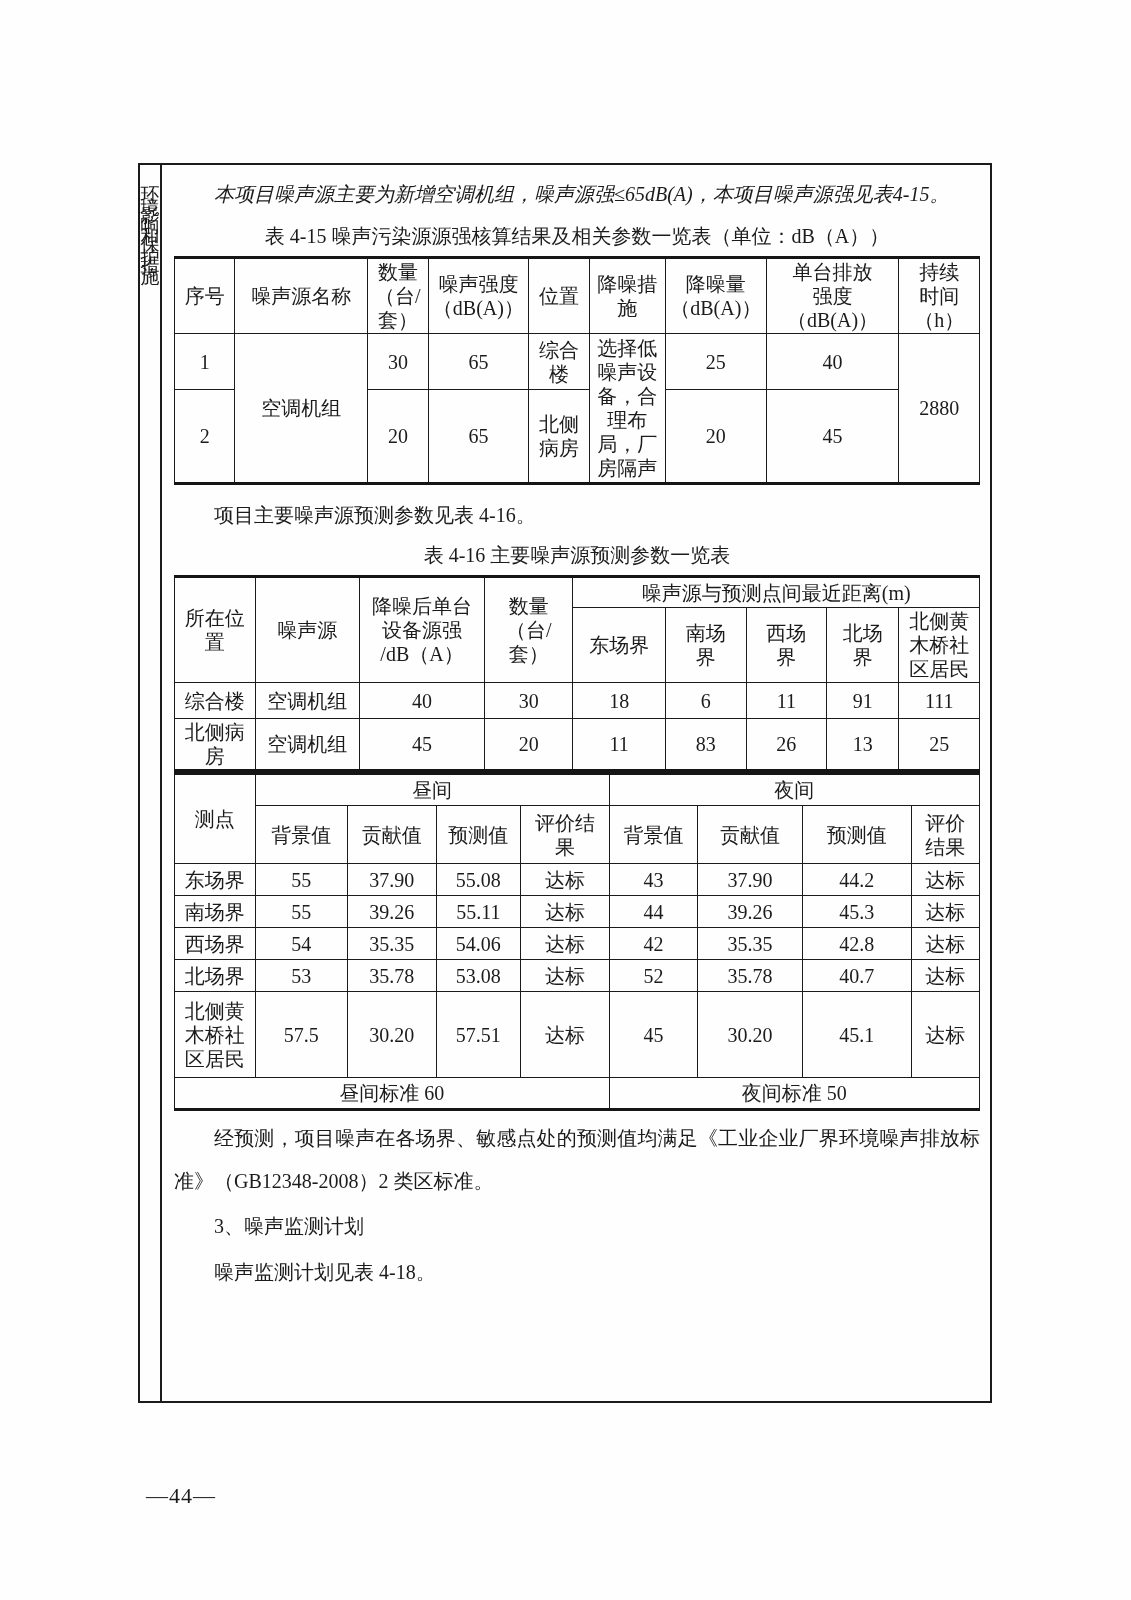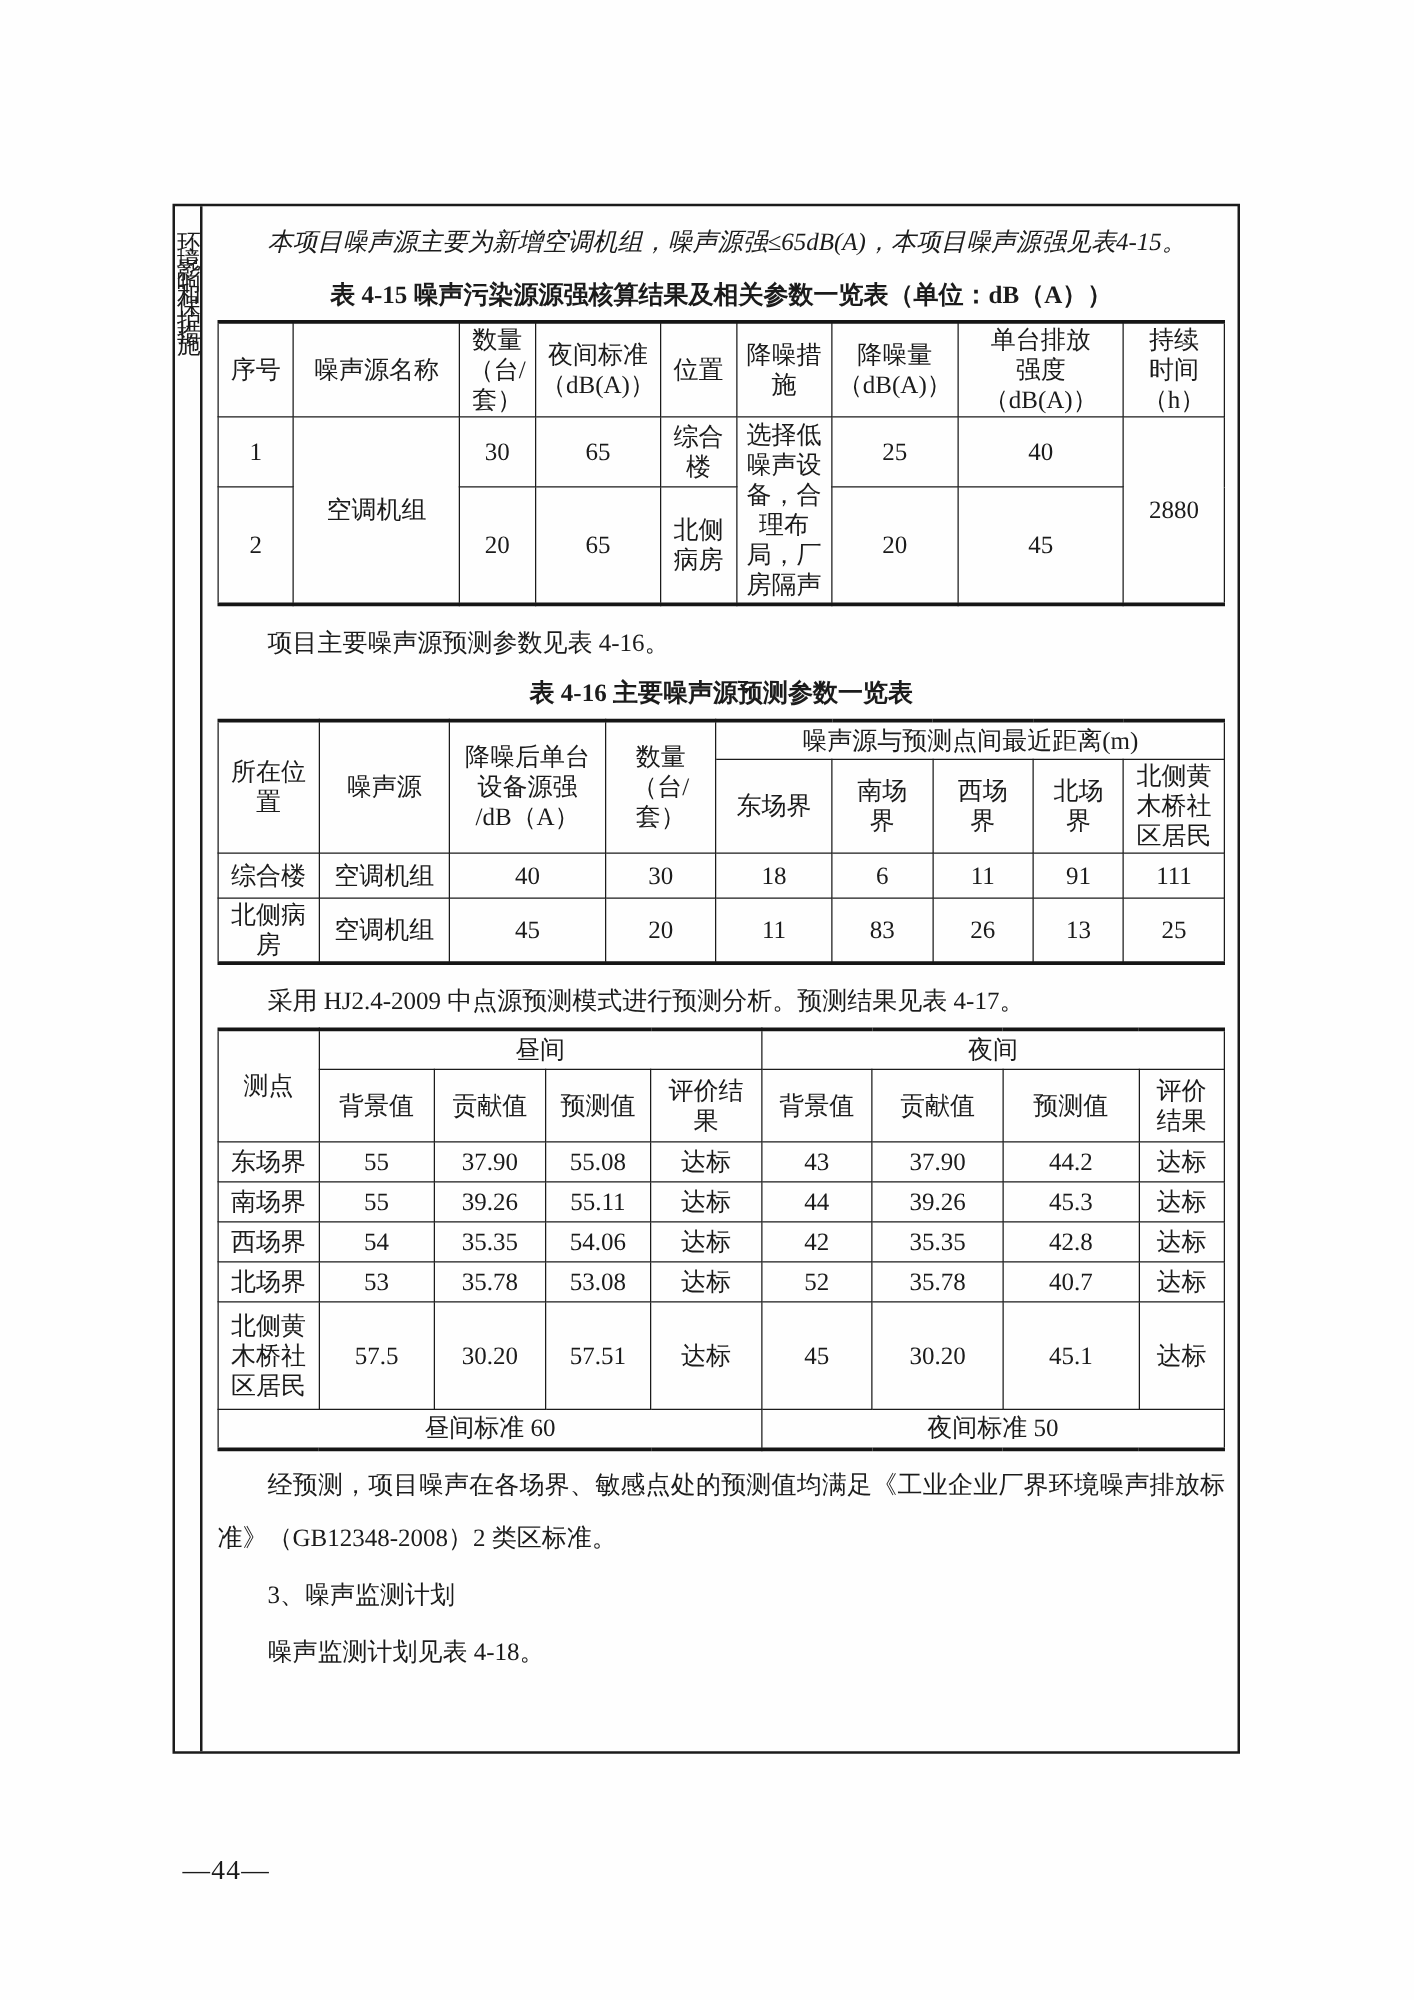--- a/index.html
+++ b/index.html
@@ -33,21 +33,21 @@
     padding-top: 6px;
     overflow: hidden;
   }
   .content { flex: 1; padding: 0 10px 0 12px; overflow: hidden; }
 
   .para { font-size: 20px; line-height: 44px; margin: 0; text-align: justify; }
   .indent { text-indent: 2em; }
   .bold { font-weight: normal; }
 
   .tbl-title {
-    font-size: 20px; font-weight: bold;
+    font-size: 20px; font-weight: normal;
     text-align: center; line-height: 31px;
     margin: 0;
   }
   .mt-intro { margin-top: 7px; font-style: italic; }
   .mt-t15   { margin-top: 5px; margin-bottom: 4px; }
   .mt-p2    { margin-top: 9px; line-height: 42px; }
   .mt-t16   { margin-top: 4px; margin-bottom: 4px; }
   .mt-p3    { margin-top: 8px; line-height: 42px; }
   .mt-t17   { margin-top: 4px; margin-bottom: 4px; }
   .mt-p4    { margin-top: 6px; line-height: 43px; }
@@ -108,21 +108,21 @@
             <col style="width:16.5%">
             <col style="width:10%">
         </colgroup>
         <tbody>
           <tr class="h74">
             <td class="pl">序号</td>
             <td class="pl">噪声源名称</td>
             <td class="pl">数量
 （台/
 套）</td>
-            <td class="pl">夜间标准
+            <td class="pl">噪声强度
 （dB(A)）</td>
             <td class="pl">位置</td>
             <td>降噪措施</td>
             <td class="pl">降噪量
 （dB(A)）</td>
             <td class="pl">单台排放
 强度
 （dB(A)）</td>
             <td class="pl">持续
 时间
@@ -208,21 +208,20 @@
             <td>20</td>
             <td>11</td>
             <td>83</td>
             <td>26</td>
             <td>13</td>
             <td>25</td>
           </tr>
         </tbody>
       </table>
 
-      <p class="para indent mt-p3">采用 HJ2.4-2009 中点源预测模式进行预测分析。预测结果见表 4-17。</p>
 
       <table class="tbl">
         <colgroup>
           <col style="width:10%">
             <col style="width:11.5%">
             <col style="width:11%">
           <col style="width:10.5%">
             <col style="width:11%">
             <col style="width:11%">
           <col style="width:13%">

